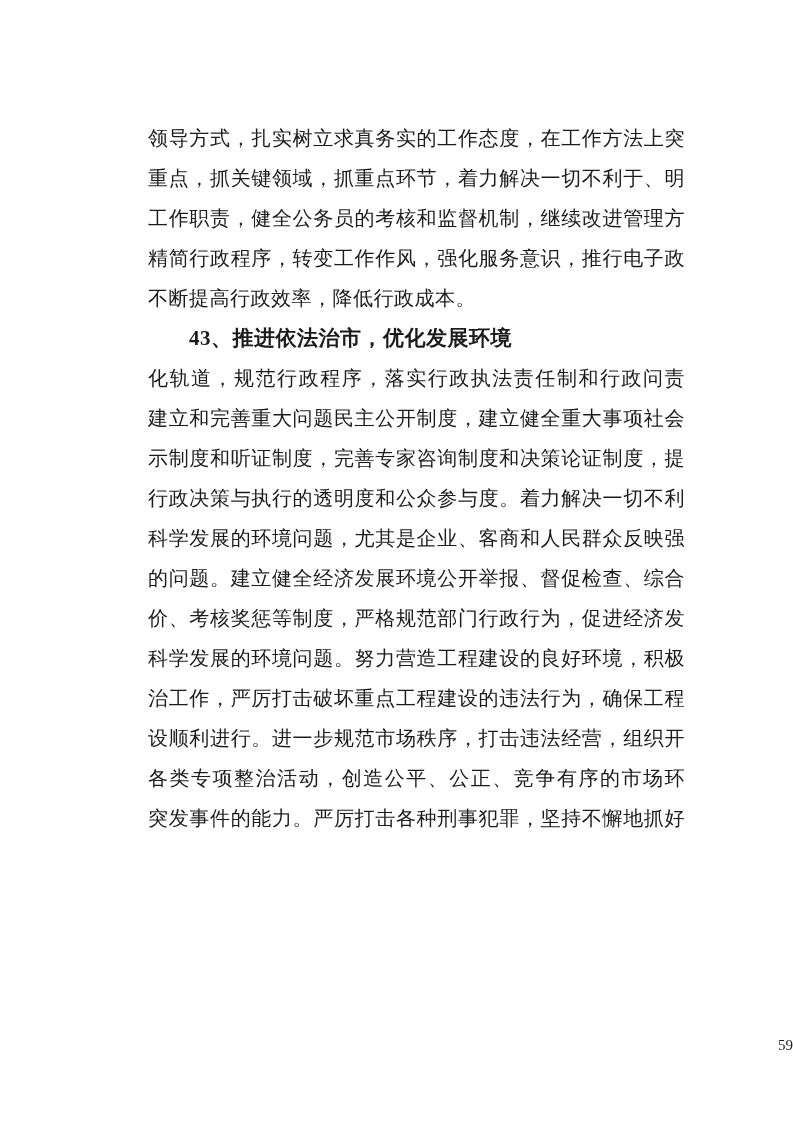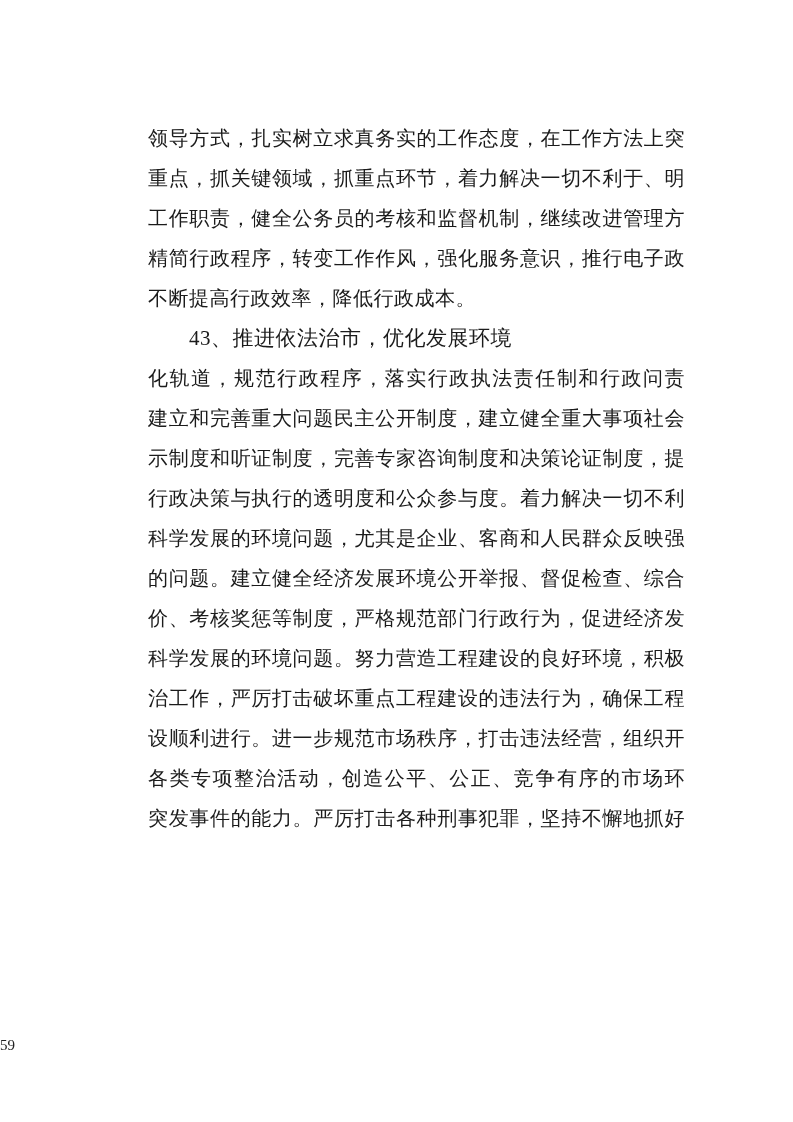--- a/index.html
+++ b/index.html
@@ -37,31 +37,31 @@
   }
   .jl {
     text-align: justify;
     text-justify: inter-character;
     text-align-last: justify;
   }
   .indent2 {
     text-indent: 41px;
   }
   .heading {
-    font-weight: normal;
+    font-weight: bold;
     font-size: 21px;
     text-indent: 41px;
     letter-spacing: 0.5px;
   }
   .page-number {
     position: absolute;
     top: 1034px;
     left: 0;
     width: 793px;
-    text-align: left;
+    text-align: right;
     font-size: 15px;
     line-height: 22px;
     color: #222222;
   }
 </style>
 </head>
 <body>
 
 <div class="page">
   <div class="content">

